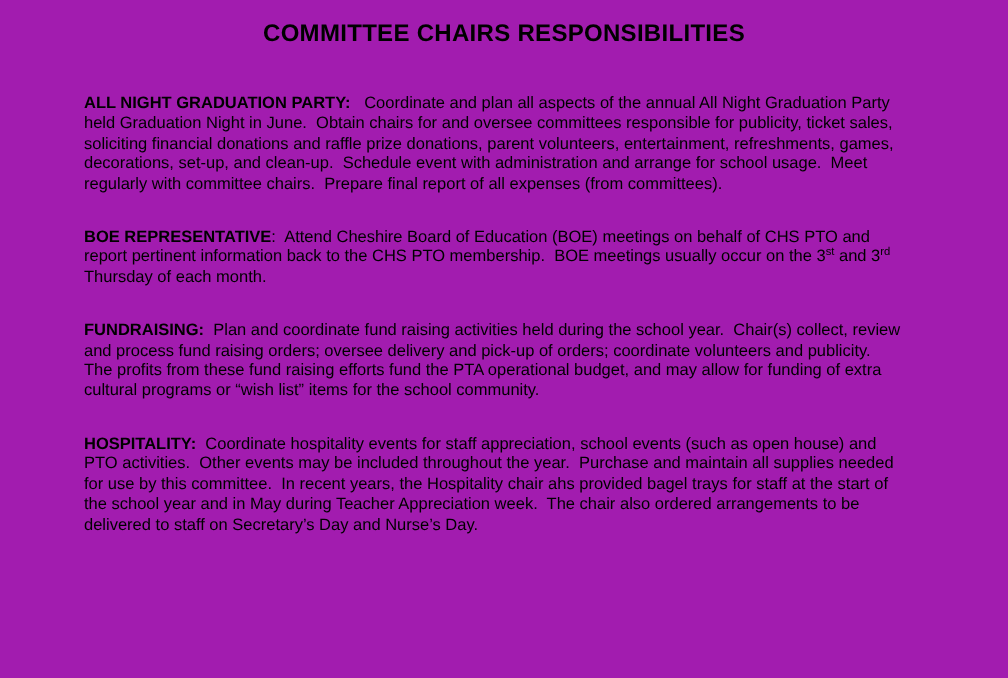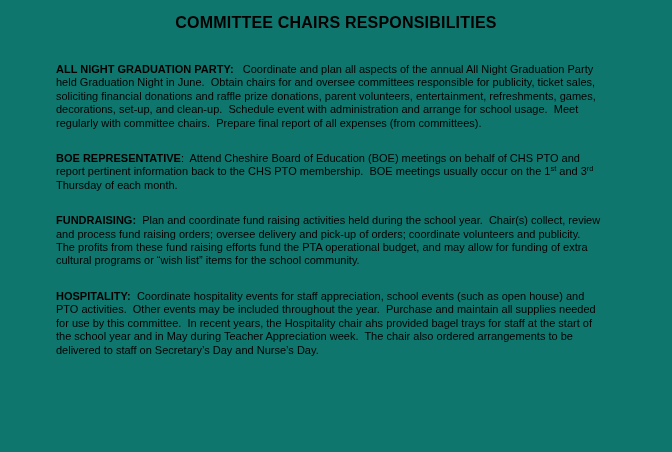--- a/index.html
+++ b/index.html
@@ -1,21 +1,21 @@
 <!DOCTYPE html>
 <html><head>
 <meta charset="utf-8">
 <style>
   * { margin: 0; padding: 0; box-sizing: border-box; }
   html, body { background: #ffffff; }
   .page {
     position: relative;
     width: 672px;
     height: 452px;
-    background: #0f766e;
+    background: #a21caf;
     color: #000000;
     font-family: "Liberation Sans", "DejaVu Sans", sans-serif;
     overflow: hidden;
   }
   .doc-title {
     padding-top: 13px;
     text-align: center;
     font-weight: bold;
     font-size: 16px;
     line-height: 19px;
@@ -45,20 +45,20 @@
 <body>
 
 <div class="page">
 
   <div class="doc-title">COMMITTEE CHAIRS RESPONSIBILITIES</div>
 
   <div class="doc-body">
 
     <p class="para"><span class="hd">ALL NIGHT GRADUATION PARTY:</span><span>   Coordinate and plan all aspects of the annual All Night Graduation Party held Graduation Night in June.  Obtain chairs for and oversee committees responsible for publicity, ticket sales, soliciting financial donations and raffle prize donations, parent volunteers, entertainment, refreshments, games, decorations, set-up, and clean-up.  Schedule event with administration and arrange for school usage.  Meet regularly with committee chairs.  Prepare final report of all expenses (from committees).</span></p>
 
-    <p class="para"><span class="hd">BOE REPRESENTATIVE</span><span>:  Attend Cheshire Board of Education (BOE) meetings on behalf of CHS PTO and report pertinent information back to the CHS PTO membership.  BOE meetings usually occur on the 1</span><sup class="ord">st</sup><span> and 3</span><sup class="ord">rd</sup><span> Thursday of each month.</span></p>
+    <p class="para"><span class="hd">BOE REPRESENTATIVE</span><span>:  Attend Cheshire Board of Education (BOE) meetings on behalf of CHS PTO and report pertinent information back to the CHS PTO membership.  BOE meetings usually occur on the 3</span><sup class="ord">st</sup><span> and 3</span><sup class="ord">rd</sup><span> Thursday of each month.</span></p>
 
     <p class="para"><span class="hd">FUNDRAISING:</span><span>  Plan and coordinate fund raising activities held during the school year.  Chair(s) collect, review and process fund raising orders; oversee delivery and pick-up of orders; coordinate volunteers and publicity.  The profits from these fund raising efforts fund the PTA operational budget, and may allow for funding of extra cultural programs or “</span><span class="it">wish list</span><span>” items for the school community.</span></p>
 
     <p class="para"><span class="hd">HOSPITALITY:</span><span>  Coordinate hospitality events for staff appreciation, school events (such as open house) and PTO activities.  Other events may be included throughout the year.  Purchase and maintain all supplies needed for use by this committee.  In recent years, the Hospitality chair ahs provided bagel trays for staff at the start of the school year and in May during Teacher Appreciation week.  The chair also ordered arrangements to be delivered to staff on Secretary’s Day and Nurse’s Day.</span></p>
 
   </div>
 </div>
 
 </body></html>

